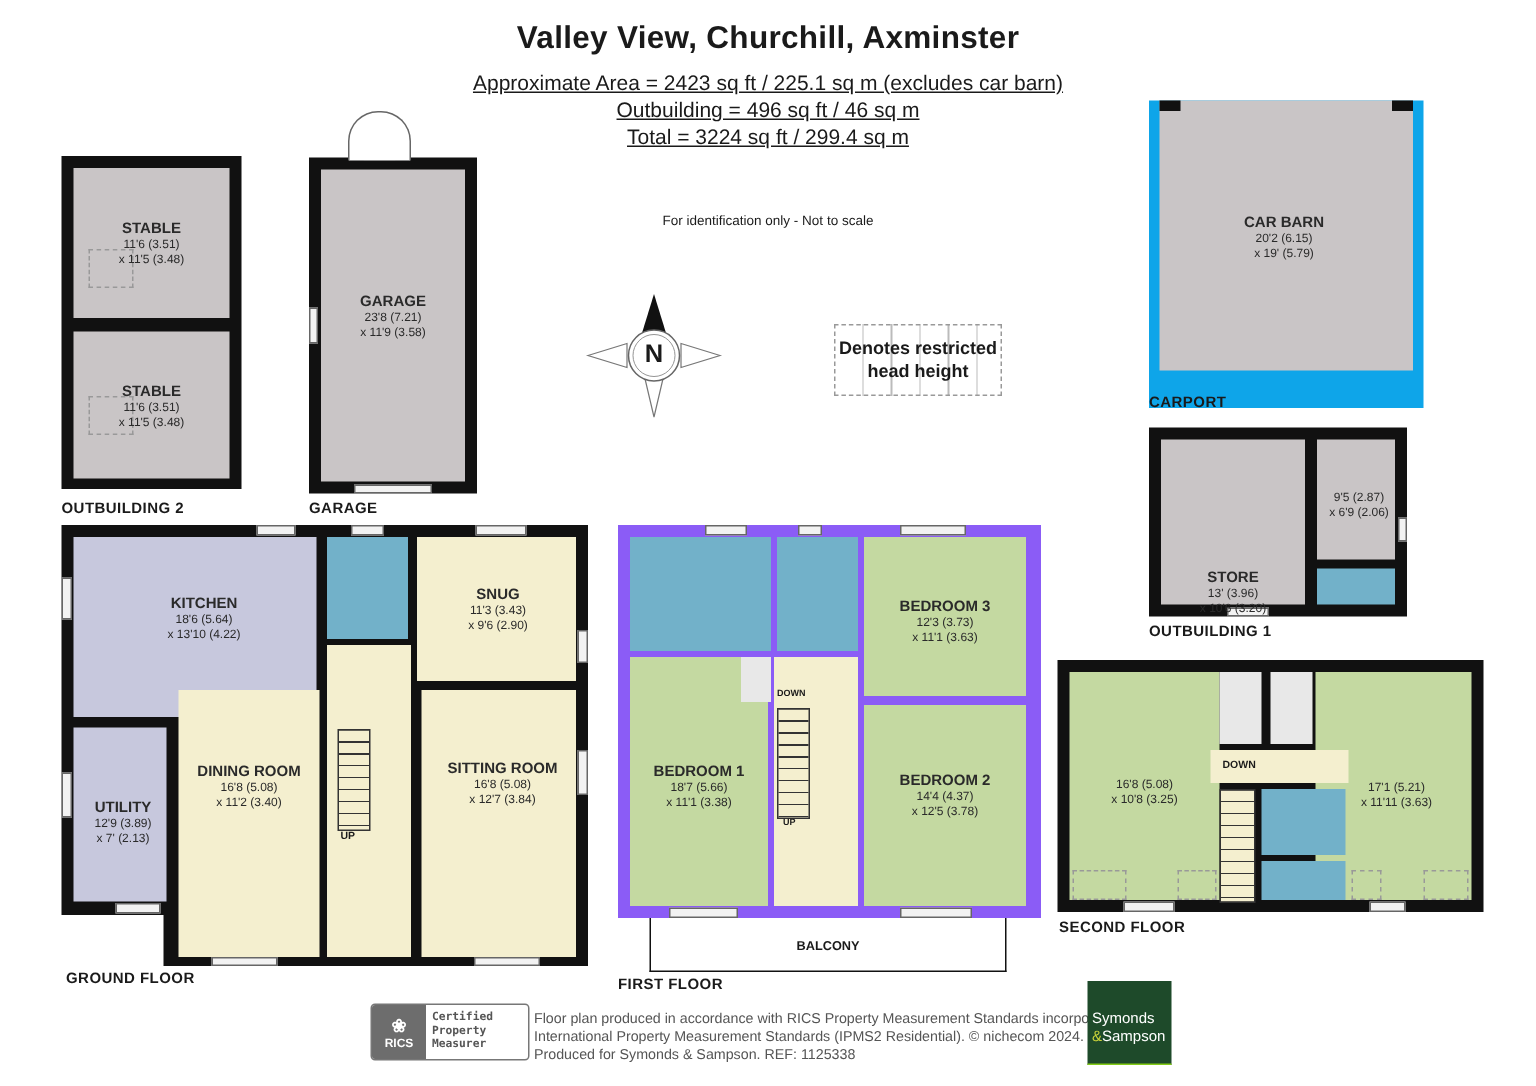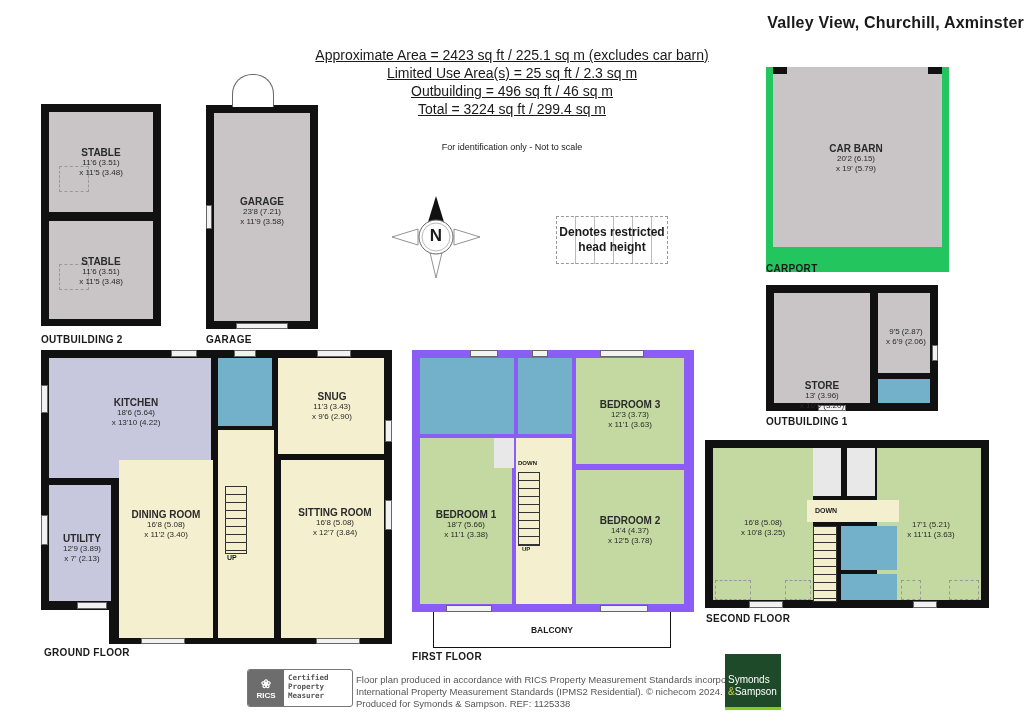--- a/index.html
+++ b/index.html
@@ -1,18 +1,18 @@
 <!DOCTYPE html>
 <html><head>
 <meta charset="utf-8">
 <style>
   html,body{margin:0;padding:0;background:#ffffff;}
   body{width:1024px;height:724px;position:relative;overflow:hidden;font-family:"Liberation Sans",sans-serif;color:#1a1a1a;}
   .abs{position:absolute;}
-  .title{left:0;width:1024px;top:14px;text-align:right;font-size:16px;font-weight:bold;letter-spacing:0.2px;}
+  .title{left:0;width:1024px;top:14px;text-align:center;font-size:21px;font-weight:bold;letter-spacing:0.2px;}
   .area-lines{left:0;width:1024px;top:46px;text-align:center;font-size:14px;line-height:18px;}
   .area-lines div{margin:0;text-decoration:underline;}
   .disclaimer{left:0;width:1024px;top:142px;text-align:center;font-size:9px;}
   .plan-label{font-size:10px;font-weight:bold;letter-spacing:0.3px;text-align:right;}
   .room{position:absolute;box-sizing:border-box;}
   .room-text{position:absolute;text-align:center;font-size:8px;line-height:10px;color:#2a2a2a;}
   .room-text .rn{font-weight:bold;font-size:10px;}
   .grey{background:#c9c5c6;}
   .lav{background:#c7c8dd;}
   .blue{background:#72b1c9;}
@@ -20,30 +20,29 @@
   .green{background:#c4d9a1;}
   .lightgrey{background:#e8e8e8;}
   .win{position:absolute;background:#f2f2f2;border:1px solid #666;box-sizing:border-box;}
   .dash{position:absolute;border:1px dashed #999;box-sizing:border-box;}
   .restrict-box{left:556px;top:216px;width:112px;height:48px;border:1px dashed #999;box-sizing:border-box;text-align:center;font-size:12px;font-weight:bold;line-height:15px;padding-top:8px;
      background-image:repeating-linear-gradient(90deg, transparent 0 18px, #bbb 18px 19px);}
   .footer-text{left:356px;top:674px;font-size:9.5px;line-height:12px;color:#555;}
   .rics{left:247px;top:669px;width:104px;height:36px;border:1px solid #777;border-radius:3px;display:flex;overflow:hidden;}
   .rics-left{width:36px;background:#6d6d6d;color:#fff;font-size:8px;font-weight:bold;display:flex;flex-direction:column;align-items:center;justify-content:center;}
   .rics-right{flex:1;font-family:"DejaVu Sans Mono",monospace;font-size:7.5px;font-weight:bold;color:#555;line-height:9px;padding:3px 0 0 4px;}
-  .ss{left:725px;top:654px;width:56px;height:56px;background:#1e4a2a;color:#fff;font-size:10px;line-height:12px;padding:20px 17px 0 3px;box-sizing:border-box;border-bottom:3px solid #84cc16;}
+  .ss{left:725px;top:654px;width:56px;height:56px;background:#1e4a2a;color:#fff;font-size:10px;line-height:12px;padding:20px 17px 0 3px;box-sizing:border-box;border-bottom:1px solid #84cc16;}
   .ss span.amp{color:#c9d23a;}
 </style>
 </head>
 <body>
 
 <div class="abs title">Valley View, Churchill, Axminster</div>
 <div class="abs area-lines">
   <div>Approximate Area = 2423 sq ft / 225.1 sq m (excludes car barn)</div>
-  <div>Limited Use Area(s) = 25 sq ft / 2.3 sq m</div>
   <div>Outbuilding = 496 sq ft / 46 sq m</div>
   <div>Total = 3224 sq ft / 299.4 sq m</div>
 </div>
 <div class="abs disclaimer">For identification only - Not to scale</div>
 
 <div class="abs" style="left:388px;top:192px;width:96px;height:90px;">
   <svg width="96" height="90" viewBox="0 0 96 90">
     <polygon points="48,4 40,30 56,30" fill="#111"></polygon>
     <polygon points="48,86 40,52 56,52" fill="#fff" stroke="#777" stroke-width="0.8"></polygon>
     <polygon points="4,45 30,37 30,53" fill="#fff" stroke="#777" stroke-width="0.8"></polygon>
@@ -83,21 +82,21 @@
   <div class="win" style="left:30px;top:218px;width:52px;height:6px;"></div>
   <div class="room-text" style="left:16px;top:92px;width:80px;">
     <div class="rn">GARAGE</div>
     <div>23'8 (7.21)</div>
     <div>x 11'9 (3.58)</div>
   </div>
 </div>
 <div class="abs" style="left:232px;top:74px;width:40px;height:32px;border:1px solid #666;border-bottom:none;border-radius:20px 20px 0 0;background:#fff;"></div>
 <div class="abs plan-label" style="left:206px;top:334px;">GARAGE</div>
 
-<div class="abs" style="left:766px;top:67px;width:183px;height:205px;background:#22c55e;">
+<div class="abs" style="left:766px;top:67px;width:183px;height:205px;background:#0ea5e9;">
   <div class="room grey" style="left:7px;top:0;width:169px;height:180px;"></div>
   <div class="abs" style="left:7px;top:0;width:14px;height:7px;background:#111;"></div>
   <div class="abs" style="left:162px;top:0;width:14px;height:7px;background:#111;"></div>
   <div class="room-text" style="left:50px;top:77px;width:80px;">
     <div class="rn">CAR BARN</div>
     <div>20'2 (6.15)</div>
     <div>x 19' (5.79)</div>
   </div>
 </div>
 <div class="abs plan-label" style="left:766px;top:263px;">CARPORT</div>

